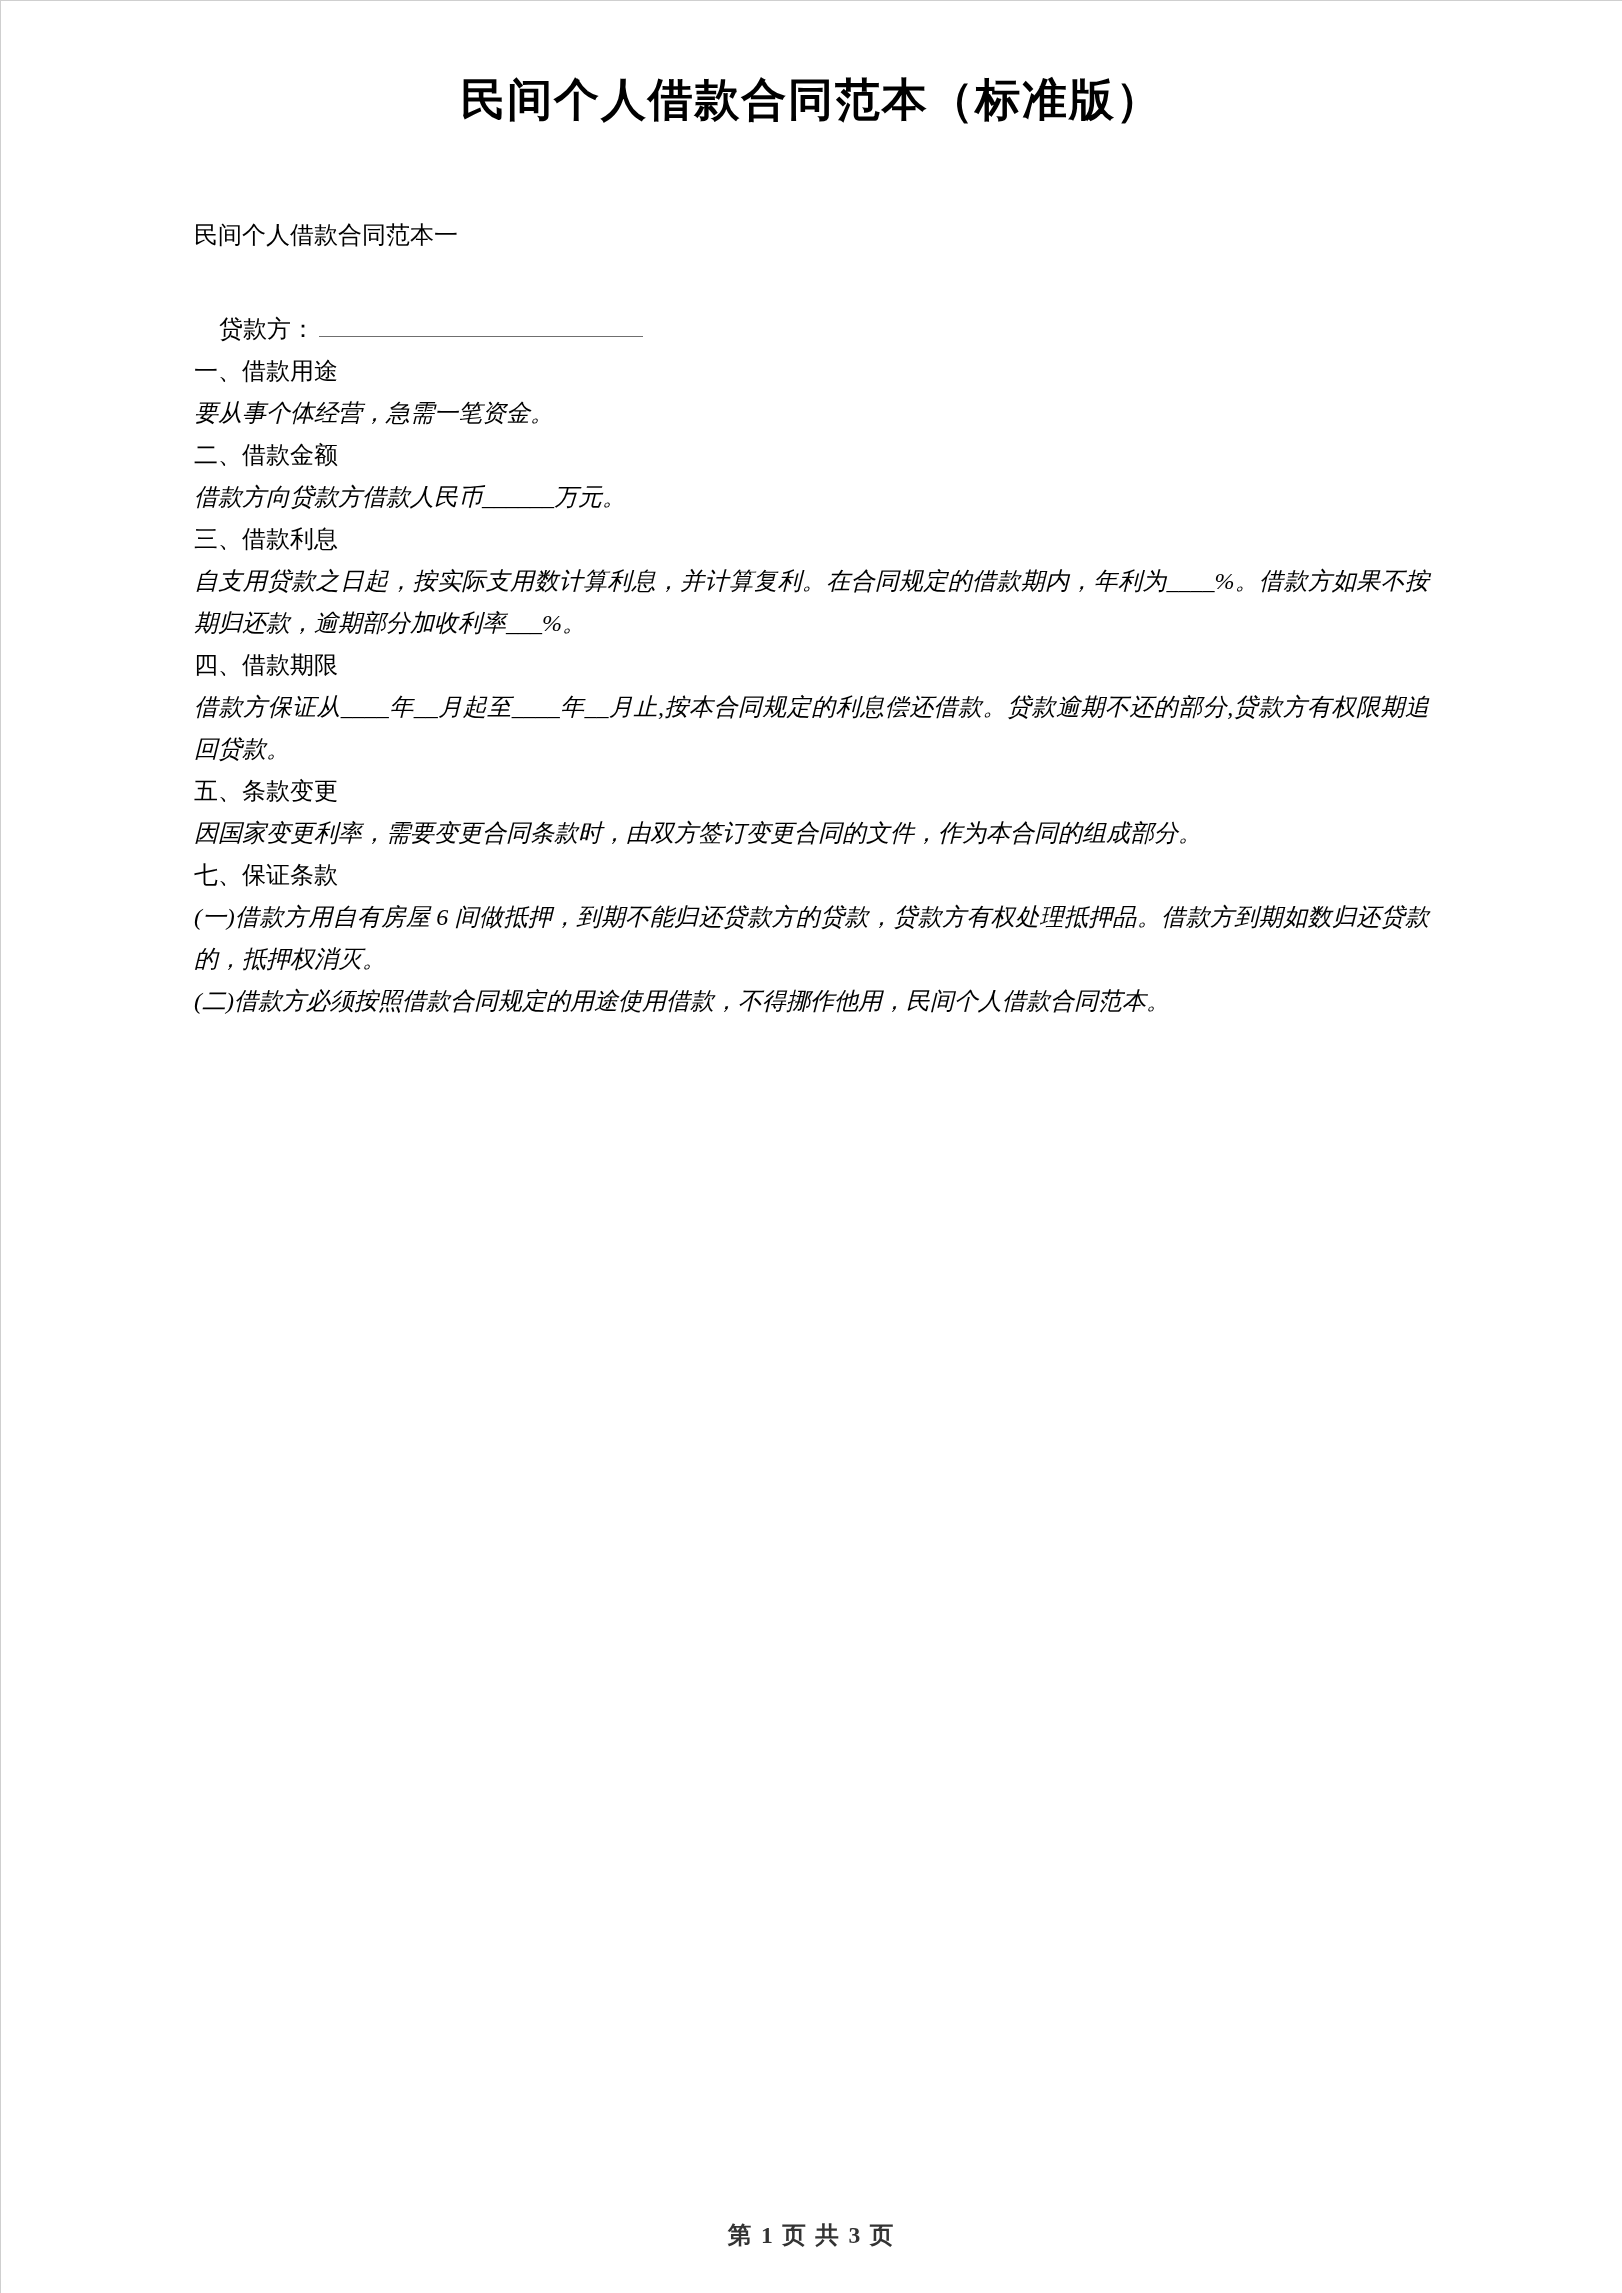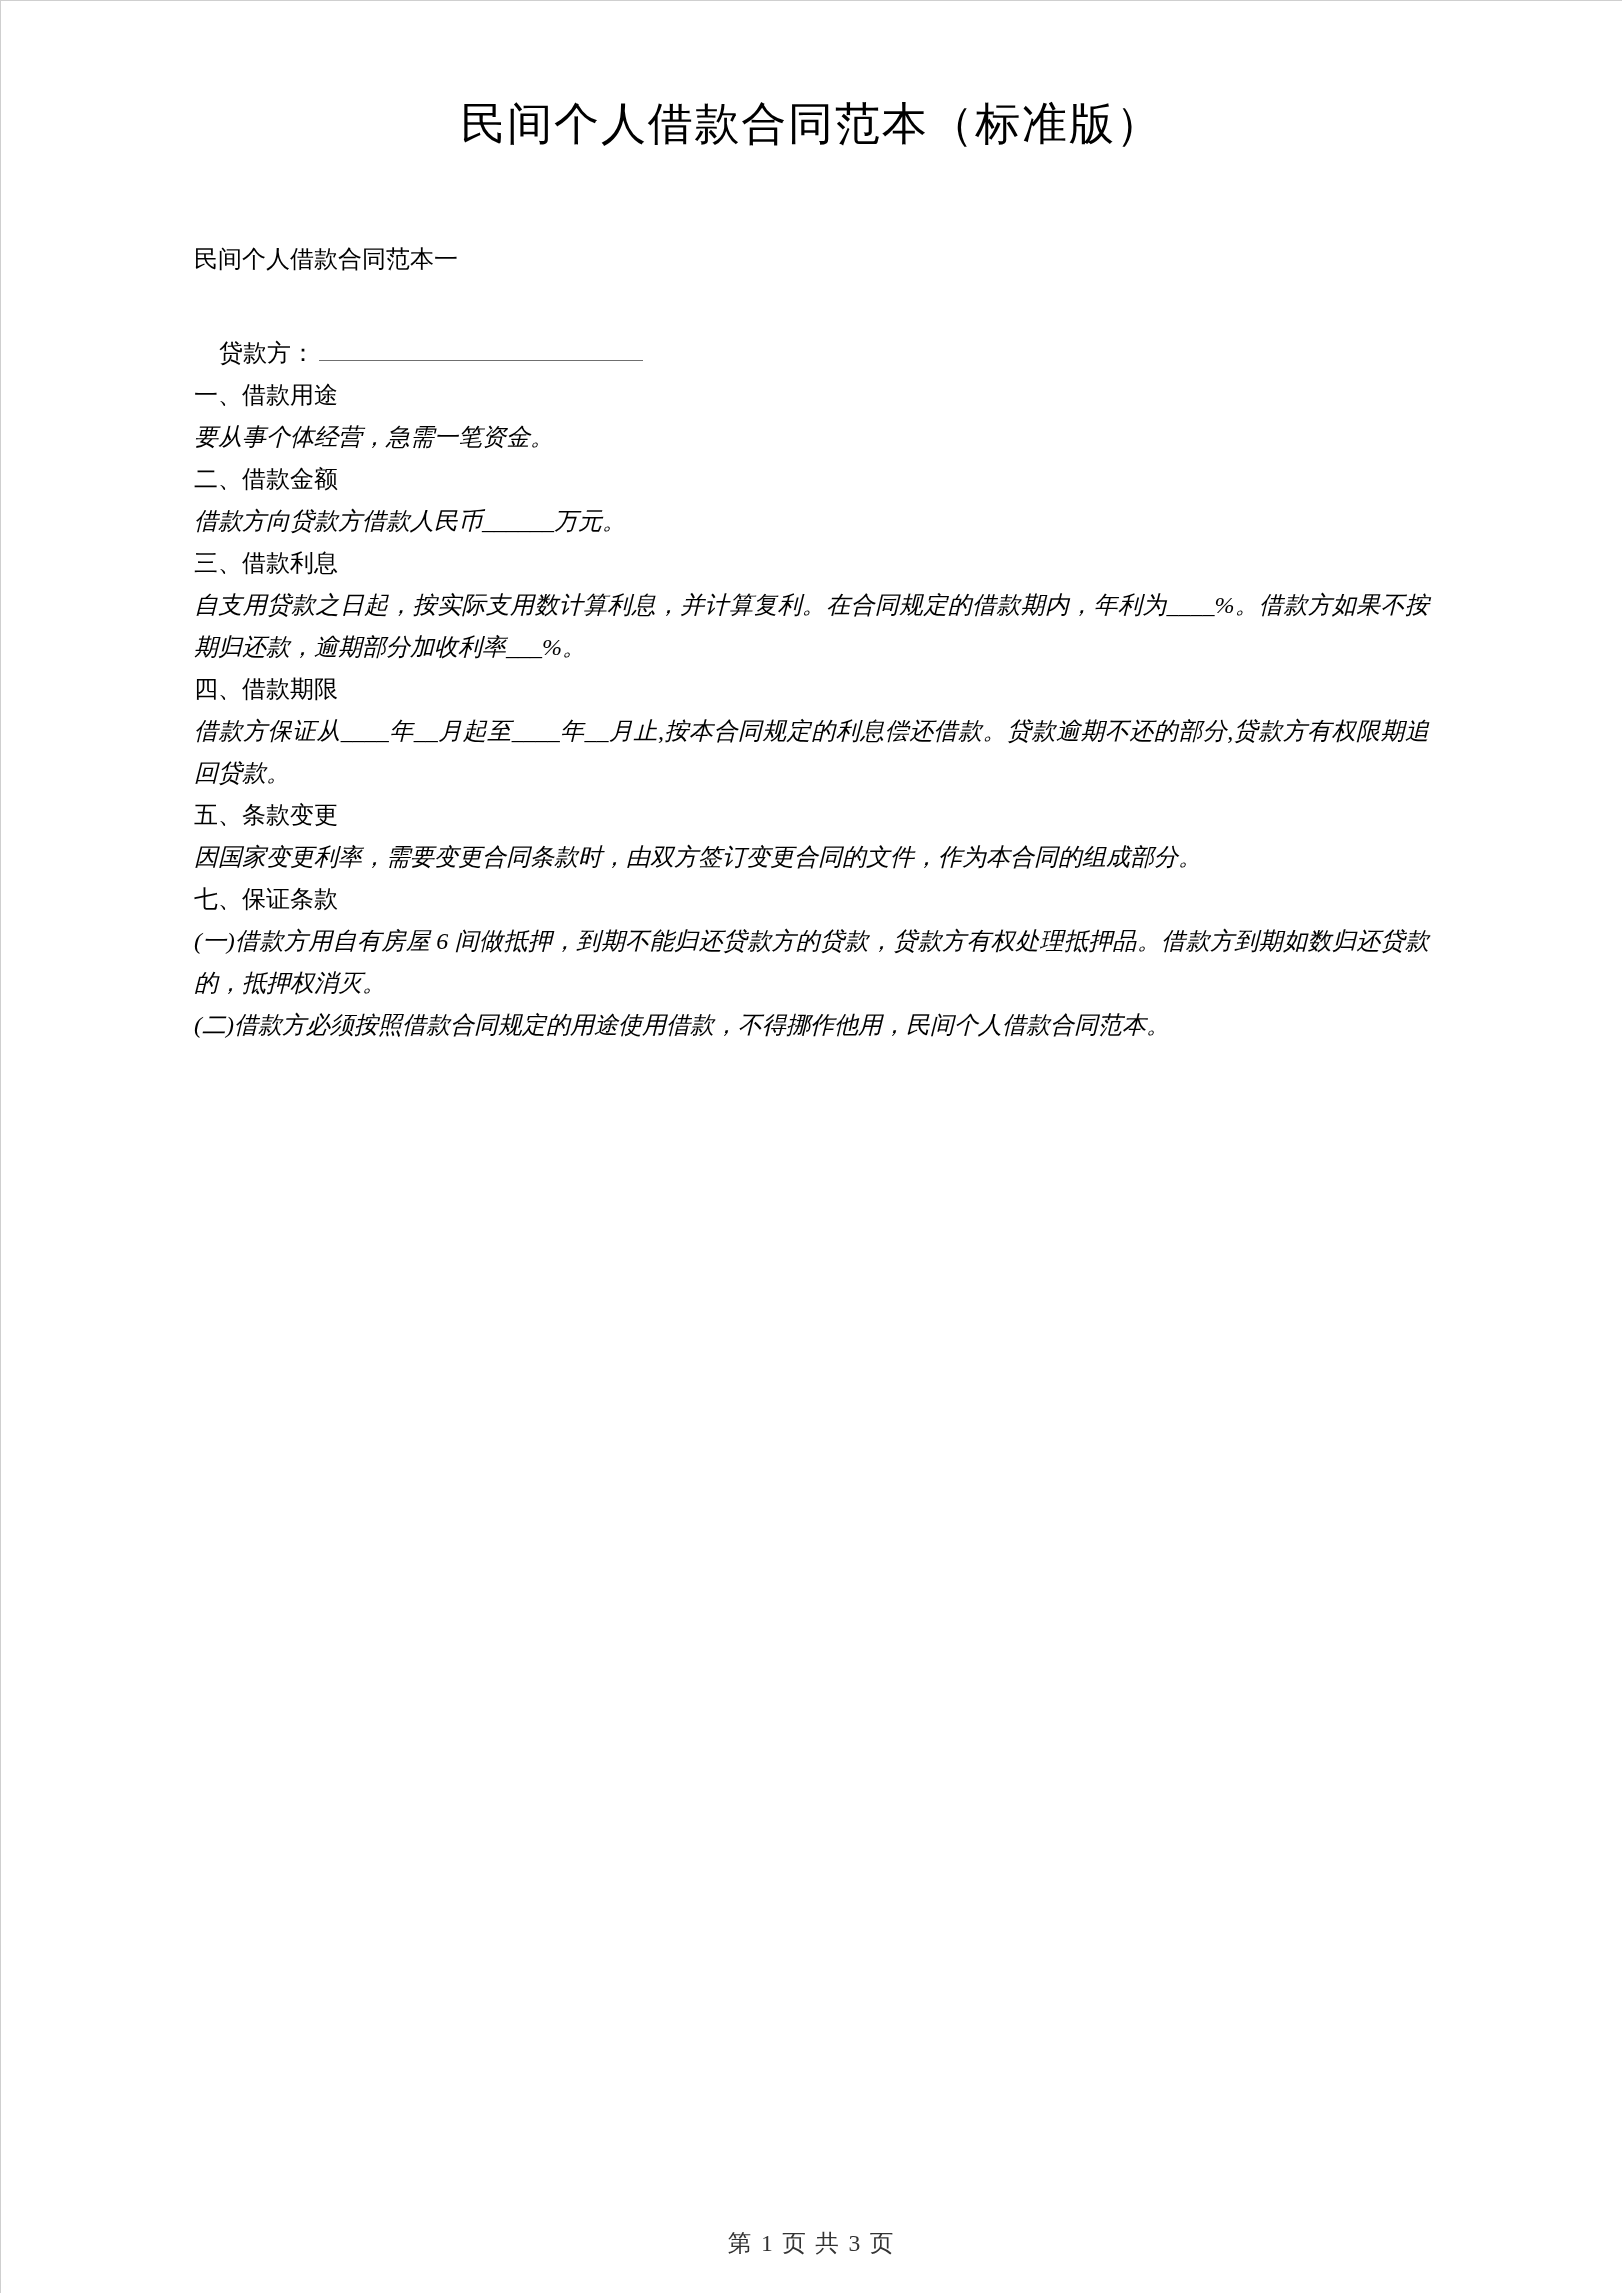--- a/index.html
+++ b/index.html
@@ -13,24 +13,24 @@
     height: 2294px;
     box-sizing: border-box;
     background: #ffffff;
     border: 0.9px solid #cfcfcf;
     font-family: "Liberation Serif", "DejaVu Serif", serif;
     color: #000000;
     overflow: hidden;
   }
   .doc-title {
     margin: 0;
-    padding-top: 96px;
+    padding-top: 72px;
     text-align: center;
     font-size: 45px;
-    font-weight: normal;
+    font-weight: bold;
     letter-spacing: 1.8px;
     line-height: 1.2;
   }
   .content {
     margin: 0 193px;
     font-size: 24px;
     line-height: 42px;
   }
   .intro {
     margin: 0;
@@ -60,26 +60,27 @@
     text-align: left;
   }
   .sec-para {
     margin: 0;
     text-align: justify;
     font-style: italic;
   }
   .page-footer {
     position: absolute;
     left: 0;
-    bottom: 34px;
+    bottom: 42px;
     width: 100%;
     text-align: center;
     font-size: 23.6px;
     color: #333333;
     letter-spacing: 1.8px;
+    font-weight: bold;
   }
 </style>
 </head>
 <body>
 
 <div class="page">
 
   <h1 class="doc-title">民间个人借款合同范本（标准版）</h1>
 
   <div class="content">

